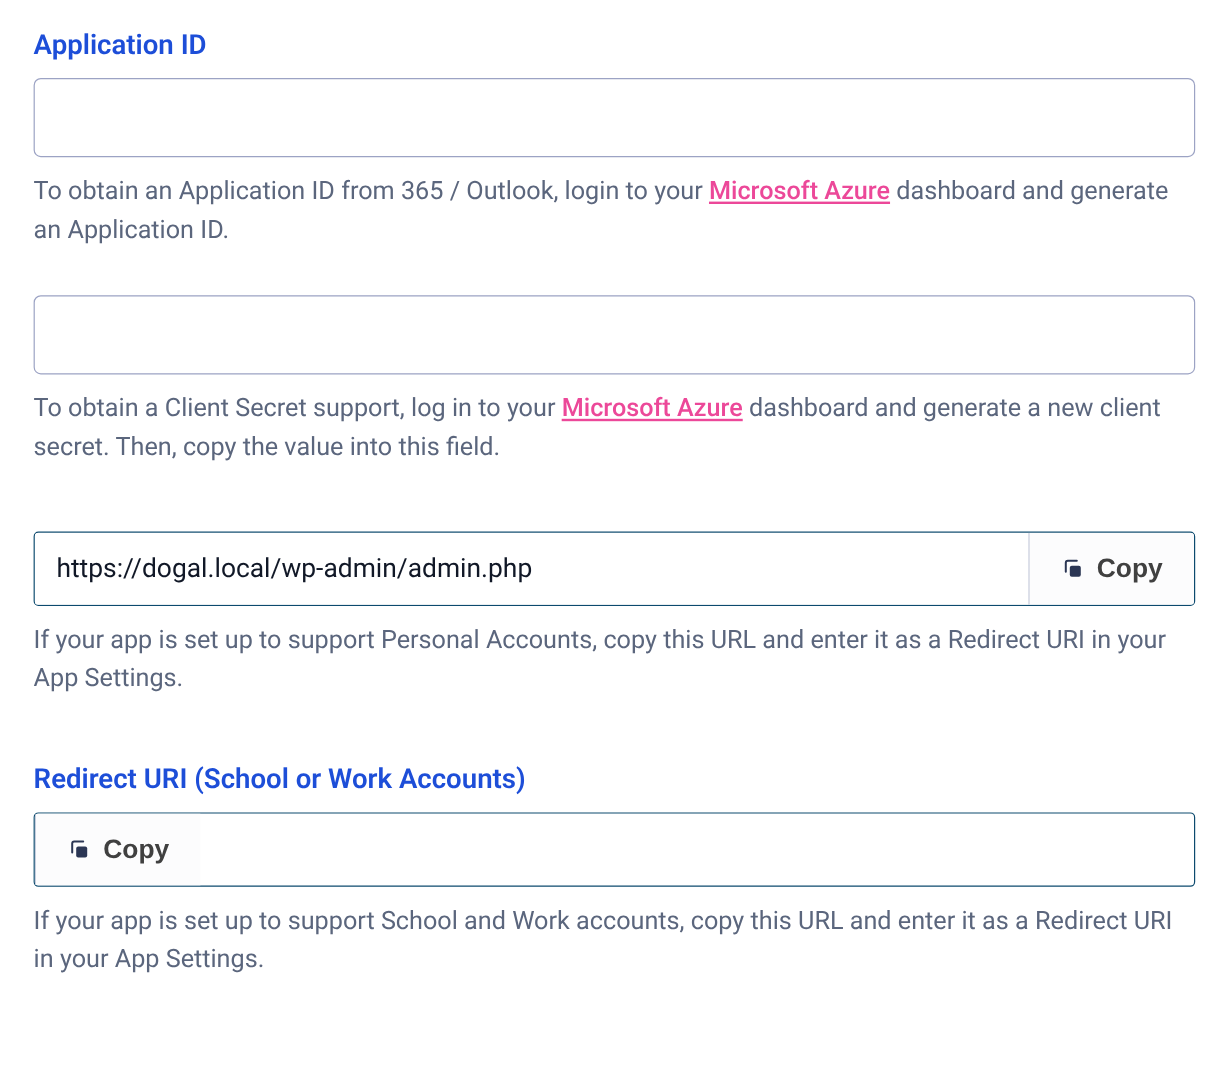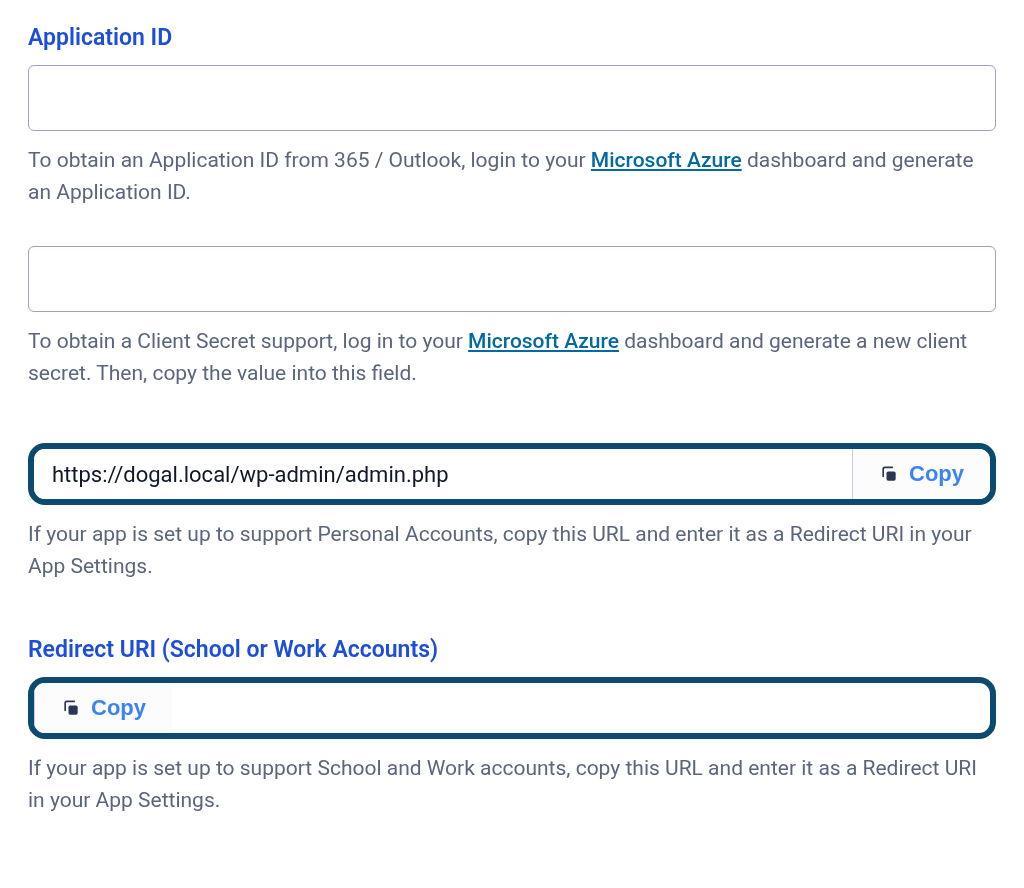--- a/index.html
+++ b/index.html
@@ -34,29 +34,29 @@
     color: #1e293b;
     outline: none;
   }
   .help-text {
     font-size: 21px;
     line-height: 1.5;
     color: #5b667d;
     margin-top: 14px;
   }
   .help-link {
-    color: #0369a1;
+    color: #ec4899;
     text-decoration: underline;
     font-weight: 500;
   }
   .copy-row {
     display: flex;
     width: 100%;
-    border: 6px solid #0c4a6e;
-    border-radius: 17px;
+    border: 1px solid #0c4a6e;
+    border-radius: 4px;
     overflow: hidden;
     height: 62px;
   }
   .copy-input {
     flex: 1 1 auto;
     border: none;
     background: #ffffff;
     font-size: 22px;
     padding: 0 18px;
     color: #111827;
@@ -69,21 +69,21 @@
     display: flex;
     align-items: center;
     justify-content: center;
     gap: 10px;
     padding: 0 26px;
     background: #fcfcfd;
     border: none;
     border-left: 1px solid #c8cedd;
     font-size: 22px;
     font-weight: 600;
-    color: #3b82f6;
+    color: #404040;
     cursor: pointer;
   }
   .copy-icon {
     width: 20px;
     height: 20px;
     display: inline-block;
     color: #2b3654;
   }
 </style>
 </head>

